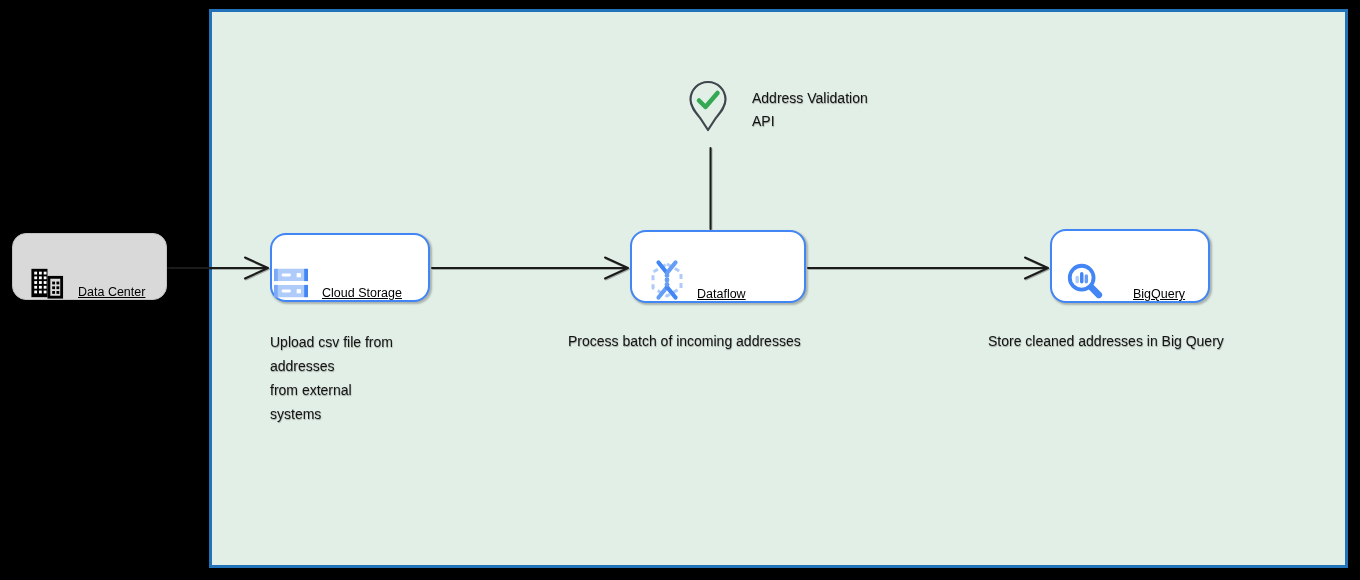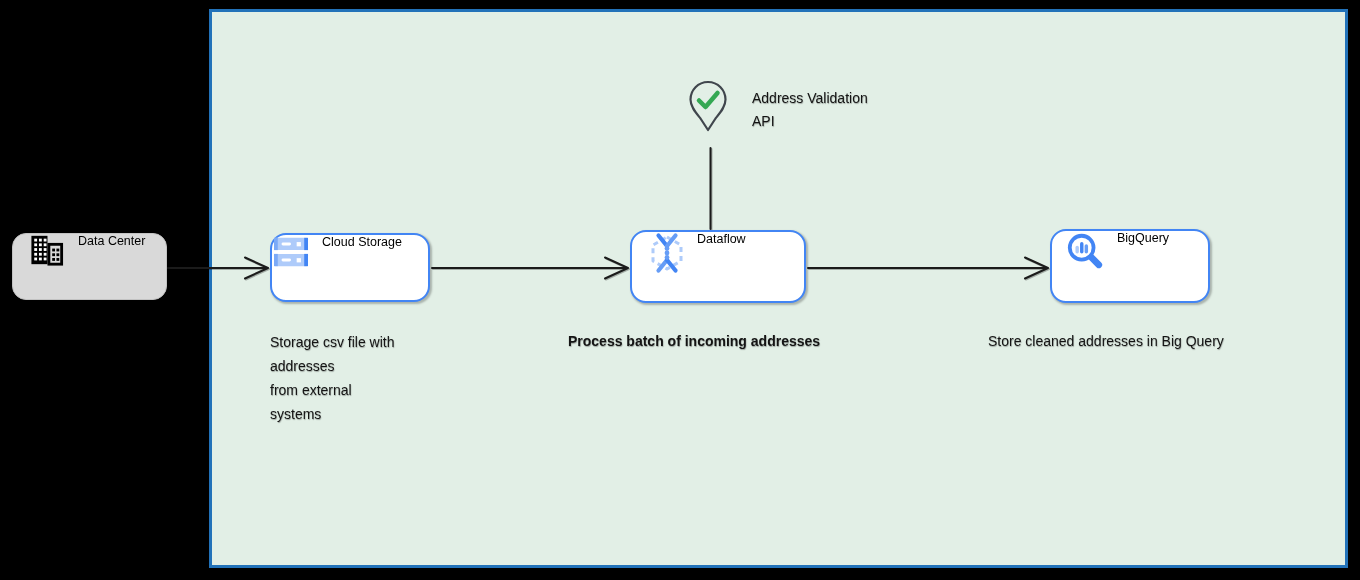--- a/index.html
+++ b/index.html
@@ -11,45 +11,46 @@
   .panel{
     position:absolute;left:209px;top:9px;width:1133px;height:553px;
     border:3px solid #2272b9;background:#e2efe6;
   }
   .connectors{
     position:absolute;left:0;top:0;width:1360px;height:580px;
     pointer-events:none;
     filter:drop-shadow(1px 1px 0.5px rgba(0,0,0,0.28));
   }
   .node{
-    position:absolute;display:flex;align-items:flex-start;box-sizing:border-box;
+    position:absolute;display:flex;align-items:flex-end;box-sizing:border-box;
     background:#ffffff;border:2.5px solid #4285f4;border-radius:16px;
     box-shadow:1.5px 1.5px 2px rgba(0,0,0,0.25);
+    text-decoration:underline;
   }
   .node .label{
     font-size:12.5px;color:#000;white-space:nowrap;
   }
   .node-datacenter{
     left:12px;top:233px;width:155px;height:67px;
     background:#d9d9d9;border:1px solid #c2c2c2;border-radius:14px;
     padding-left:17px;
   }
   .node-datacenter .label{margin-left:14px;}
   .node-cloudstorage{left:270px;top:233px;width:160px;height:69px;}
   .node-cloudstorage .label{margin-left:12px;}
   .node-dataflow{left:630px;top:230px;width:176px;height:73px;padding-left:14px;}
   .node-dataflow .label{margin-left:9px;}
-  .node-bigquery{left:1050px;top:229px;width:160px;height:74px;padding-left:13px;}
+  .node-bigquery{left:1050px;top:229px;width:160px;height:74px;padding-left:13px;gap:16px;}
   .node-bigquery .label{margin-left:12px;}
   .caption{
     position:absolute;font-size:14px;line-height:24px;color:#141414;
     white-space:pre-line;text-shadow:0.5px 0.5px 1px rgba(0,0,0,0.3);
   }
   .caption-upload{left:270px;top:330px;}
-  .caption-process{left:568px;top:329px;white-space:nowrap;font-weight:bold;}
+  .caption-process{left:568px;top:329px;white-space:nowrap;}
   .caption-store{left:988px;top:329px;white-space:nowrap;}
   .caption-api{left:752px;top:87px;line-height:23px;}
   .pin{position:absolute;left:688px;top:80px;}
 </style>
 </head>
 <body>
 
 <div>
 
   <div class="panel"></div>
@@ -156,20 +157,20 @@
     <span class="label">BigQuery</span>
   </div>
 
   <svg class="pin" width="40" height="56" viewBox="0 0 40 56">
     <path d="M20 2 C10 2 2.5 10 2.5 19.5 C2.5 27 8 33 12.5 38.5 L20 50 L27.5 38.5 C32 33 37.5 27 37.5 19.5 C37.5 10 30 2 20 2 Z" fill="none" stroke="#40464d" stroke-width="2.2" stroke-linejoin="round"></path>
     <path d="M11 20.5 L17.5 27 L29.5 13" fill="none" stroke="#34a853" stroke-width="4.5" stroke-linecap="round" stroke-linejoin="round"></path>
   </svg>
 
   <div class="caption caption-api">Address Validation
 API</div>
-  <div class="caption caption-upload">Storage csv file with
+  <div class="caption caption-upload">Upload csv file from
 addresses
 from external
 systems</div>
   <div class="caption caption-process">Process batch of incoming addresses</div>
   <div class="caption caption-store">Store cleaned addresses in Big Query</div>
 
 </div>
 
 </body></html>

